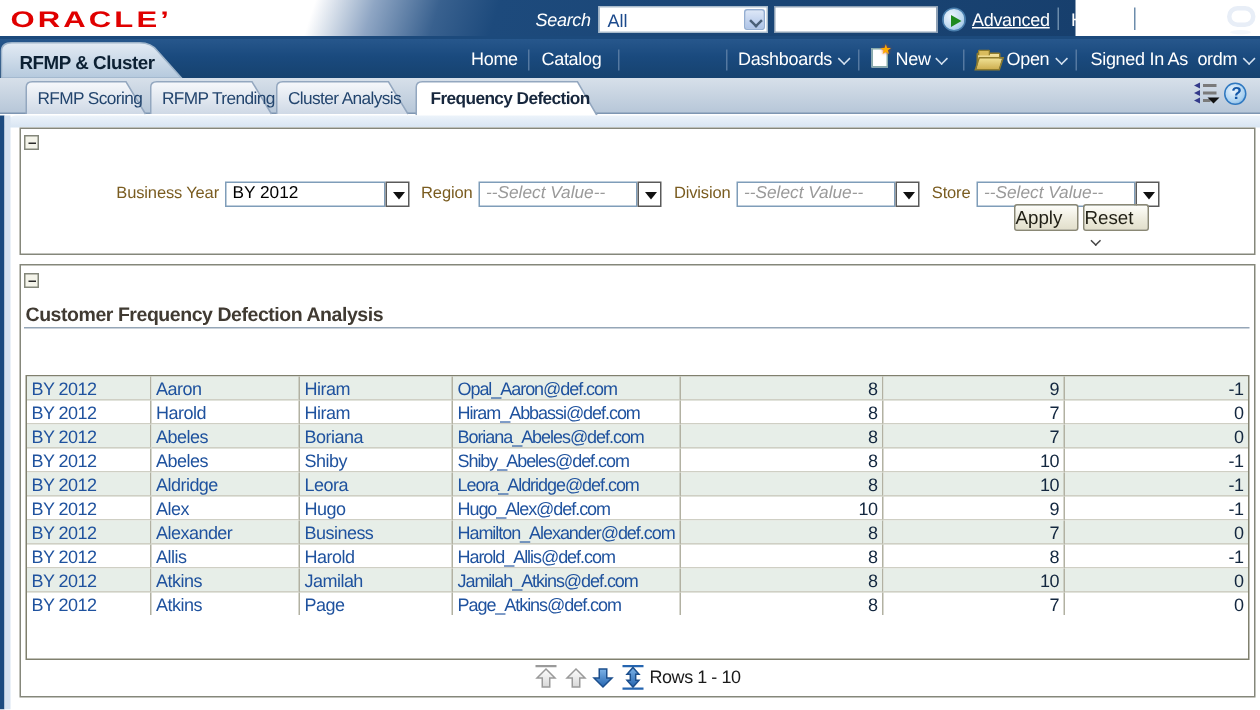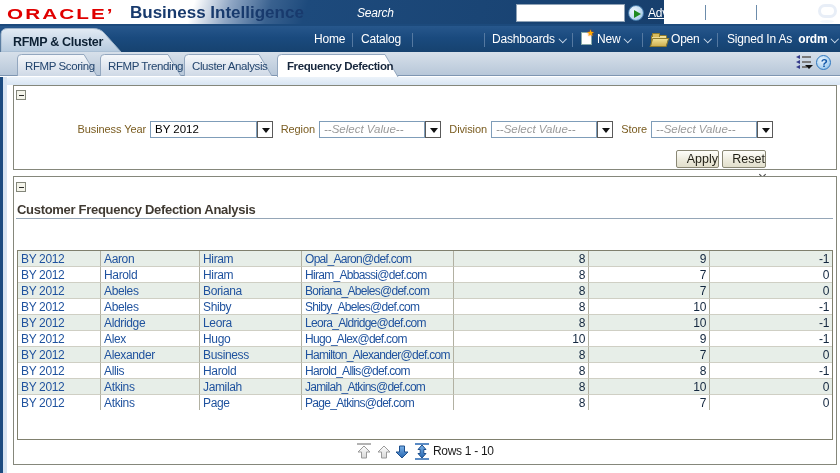--- a/index.html
+++ b/index.html
@@ -1,21 +1,21 @@
 <!DOCTYPE html>
 <html><head>
 <meta charset="utf-8">
 <style>
 * { margin:0; padding:0; box-sizing:border-box; }
 html,body { width:840px; height:473px; overflow:hidden; }
 body { font-family:"Liberation Sans", sans-serif; position:relative; background:#fff; }
 .abs { position:absolute; }
 
 
-#hdr1 { left:0; top:0; width:664px; height:26px;
+#hdr1 { left:0; top:0; width:717px; height:26px;
   background:linear-gradient(108deg,#ffffff 0%,#ffffff 29%,#8fa6c4 34.5%,#39618f 40.5%,#1d4a7c 46%,#1a4575 72%,#173f6d 100%);
 }
 #hdr1::after { content:""; position:absolute; left:0; bottom:0; width:840px; height:2px; background:#1c4a7c; }
 #oralogo { left:7px; top:5px; font-size:15px; font-weight:bold; color:#e00000; letter-spacing:1.5px; transform:scaleX(1.38); transform-origin:left; }
 #bititle { left:130px; top:3px; font-size:17px; font-weight:bold; color:#183a6d; }
 .wh { color:#fff; font-size:12px; letter-spacing:-0.2px; }
 #searchlbl { left:357px; top:6px;font-style:italic; }
 #selAll { left:399px; top:4px; width:113px; height:18px; background:#fff; border:1px solid #aabccc; }
 #selAll .t { position:absolute; left:5px; top:2px; font-size:12px; color:#1c4a8c; }
 #selAll .btn { position:absolute; right:1px; top:1px; width:14px; height:14px; background:linear-gradient(#dde7f7,#aec4e8); border:1px solid #94aed2; border-radius:2px; }
@@ -25,21 +25,21 @@
 #playbtn::after { content:""; position:absolute; left:5px; top:3.5px; width:0; height:0; border-left:7px solid #1f8a1f; border-top:4px solid transparent; border-bottom:4px solid transparent; }
 .hsep { width:1px; height:15px; background:#6c8cab; top:5px; }
 .chev { display:inline-block; width:5.5px; height:5.5px; border-right:1.5px solid #d5e2f0; border-bottom:1.5px solid #d5e2f0; transform:rotate(45deg); margin-left:5px; vertical-align:2px; }
 #oicon { left:818px; top:4px; width:19px; height:14px; border:3.5px solid #e8eef7; border-radius:8px; }
 #oicon::after { content:""; position:absolute; left:-1px; top:13px; width:14px; height:3px; background:rgba(220,232,246,0.35); border-radius:50%; }
 
 
 #nav { left:0; top:26px; width:840px; height:26px; background:linear-gradient(#27578c,#1a4a7e 45%,#16426f); }
 .navitem { top:6px; color:#fff; font-size:12px; letter-spacing:-0.2px; }
 .nsep { width:1px; height:14px; background:#5579a1; top:7px; }
-#ordm { font-weight:bold; }
+#ordm { font-weight:normal; }
 
 
 #icoNew { left:581px; top:6px; width:11px; height:13px; background:#fff; border:1px solid #8aa; }
 #icoNew::after { content:"\2605"; position:absolute; left:4.5px; top:-5px; font-size:9px; color:#ffae00; text-shadow:0 0 2px #e04000; }
 
 #icoOpen { left:651px; top:9px; width:16px; height:10px; background:linear-gradient(#f3e3a0,#d9bc5e); border:1px solid #8f7c2e; border-radius:1px; }
 #icoOpen::before { content:""; position:absolute; left:0px; top:-3px; width:6px; height:3px; background:#d9bc5e; border:1px solid #8f7c2e; border-bottom:none; border-radius:1px 1px 0 0; }
 #icoOpen::after { content:""; position:absolute; left:-1px; top:2px; width:15px; height:7px; background:linear-gradient(#efe093,#cfb052); border:1px solid #8f7c2e; transform:skewX(-18deg); }
 
 
@@ -68,21 +68,21 @@
 #minus2 { left:16px; top:182px; }
 
 
 .plabel { top:123px; font-size:11px; letter-spacing:-0.1px; color:#7a5c20; width:120px; text-align:right; }
 .pfield { top:121px; height:17px; background:#fff; border:1px solid #7f9db9; font-size:11.5px; }
 .pfield .val { position:absolute; left:4px; top:1px; color:#000; }
 .pfield .sel { position:absolute; left:4px; top:1px; color:#9a9a9a; font-style:italic; }
 .pbtn { top:121px; width:16px; height:17px; background:#fff; border:1px solid #5a5a5a; }
 .pbtn::after { content:""; position:absolute; left:3.5px; top:6px; width:0; height:0; border-top:5px solid #111; border-left:4px solid transparent; border-right:4px solid transparent; }
 
-.obtn { top:150px; height:18px; background:linear-gradient(#fefefa,#eceadb 60%,#e2dfcc); border:1px solid #8a8875; border-radius:2px; font-size:12.5px; color:#201f15; text-align:right; line-height:16px; }
+.obtn { top:136px; height:18px; background:linear-gradient(#fefefa,#eceadb 60%,#e2dfcc); border:1px solid #8a8875; border-radius:2px; font-size:12.5px; color:#201f15; text-align:left; line-height:16px; }
 #applybtn { left:676px; width:43px; }
 #resetbtn { left:722px; width:44px; }
 .bchev { display:inline-block; width:5px; height:5px; border-right:1.5px solid #444; border-bottom:1.5px solid #444; transform:rotate(45deg); margin-left:5px; vertical-align:2px; }
 
 
 #p2title { left:17px; top:202px; font-size:13px; font-weight:bold; letter-spacing:-0.3px; color:#403a32; }
 #p2hr { left:16px; top:218px; width:817px; height:1px; background:#95a6b7; }
 
 
 #tblwrap { left:17px; top:250px; width:816px; height:190px; border:1px solid #80806e; background:#fff; }
@@ -99,22 +99,25 @@
 #tbl tr.g td { background:#e7eee8; }
 
 
 #pager { left:356px; top:442px; }
 #pgtext { left:433px; top:444px; font-size:12px; letter-spacing:-0.3px; color:#1a1a1a; }
 </style>
 </head>
 <body>
   <div class="abs" id="hdr1">
     <div class="abs" id="oralogo">ORACLE’</div>
-    <div class="abs" id="bititle">Business Intelligence</div>
     <div class="abs wh" id="searchlbl">Search</div>
+    <div class="abs" id="selAll">
+      <span class="t">All</span>
+      <span class="btn"></span>
+    </div>
     <div class="abs" id="srchbox"></div>
     <div class="abs" id="playbtn"></div>
     <div class="abs wh" style="left:648px;top:6px;text-decoration:underline;">Advanced</div>
     <div class="abs hsep" style="left:705px;"></div>
     <div class="abs wh" style="left:714px;top:6px;">Help<span class="chev"></span></div>
     <div class="abs hsep" style="left:756px;"></div>
     <div class="abs wh" style="left:766px;top:6px;">Sign Out</div>
     <div class="abs" id="oicon"></div>
   </div>
 

